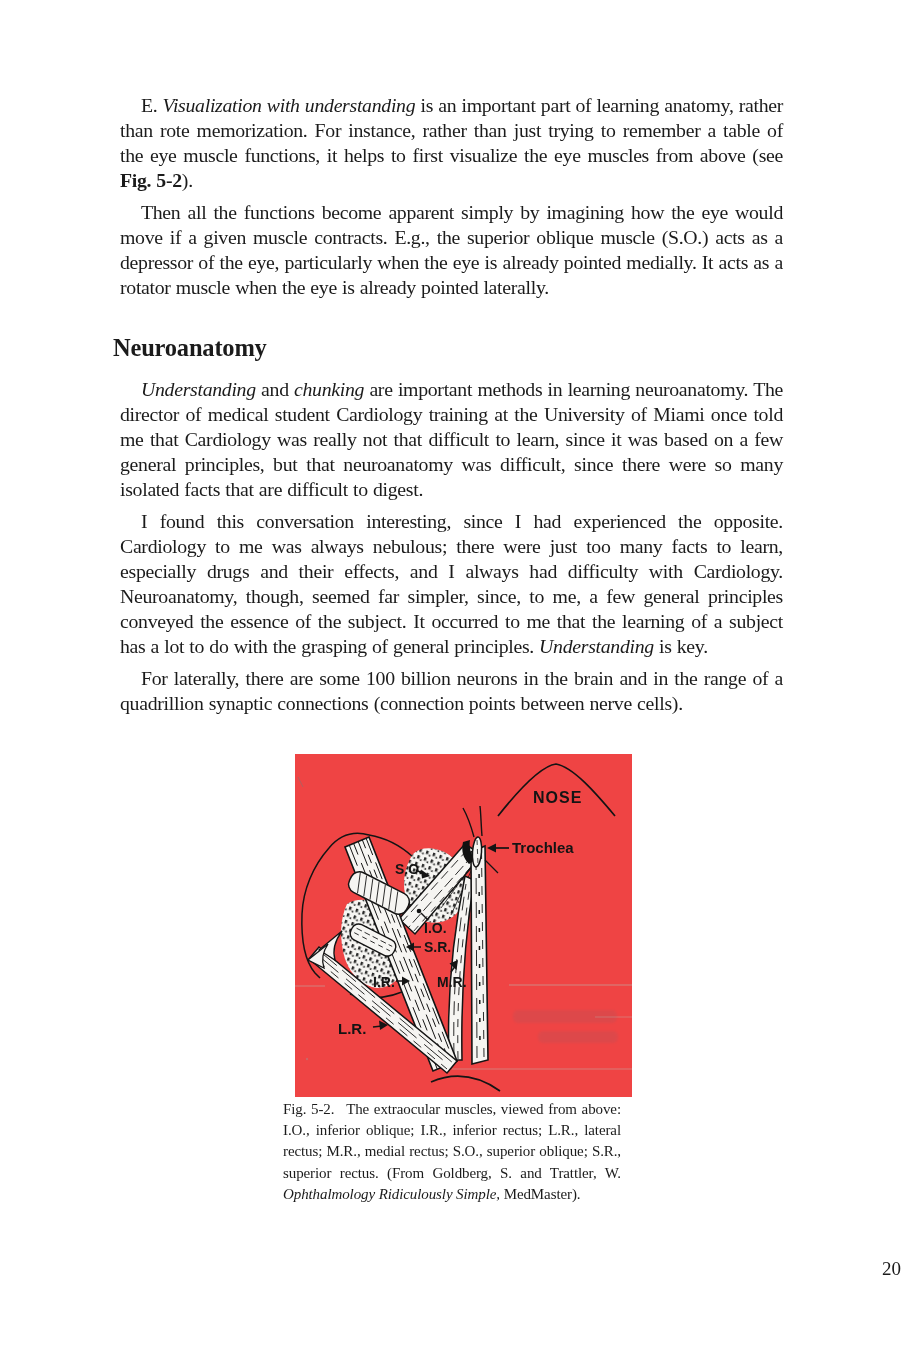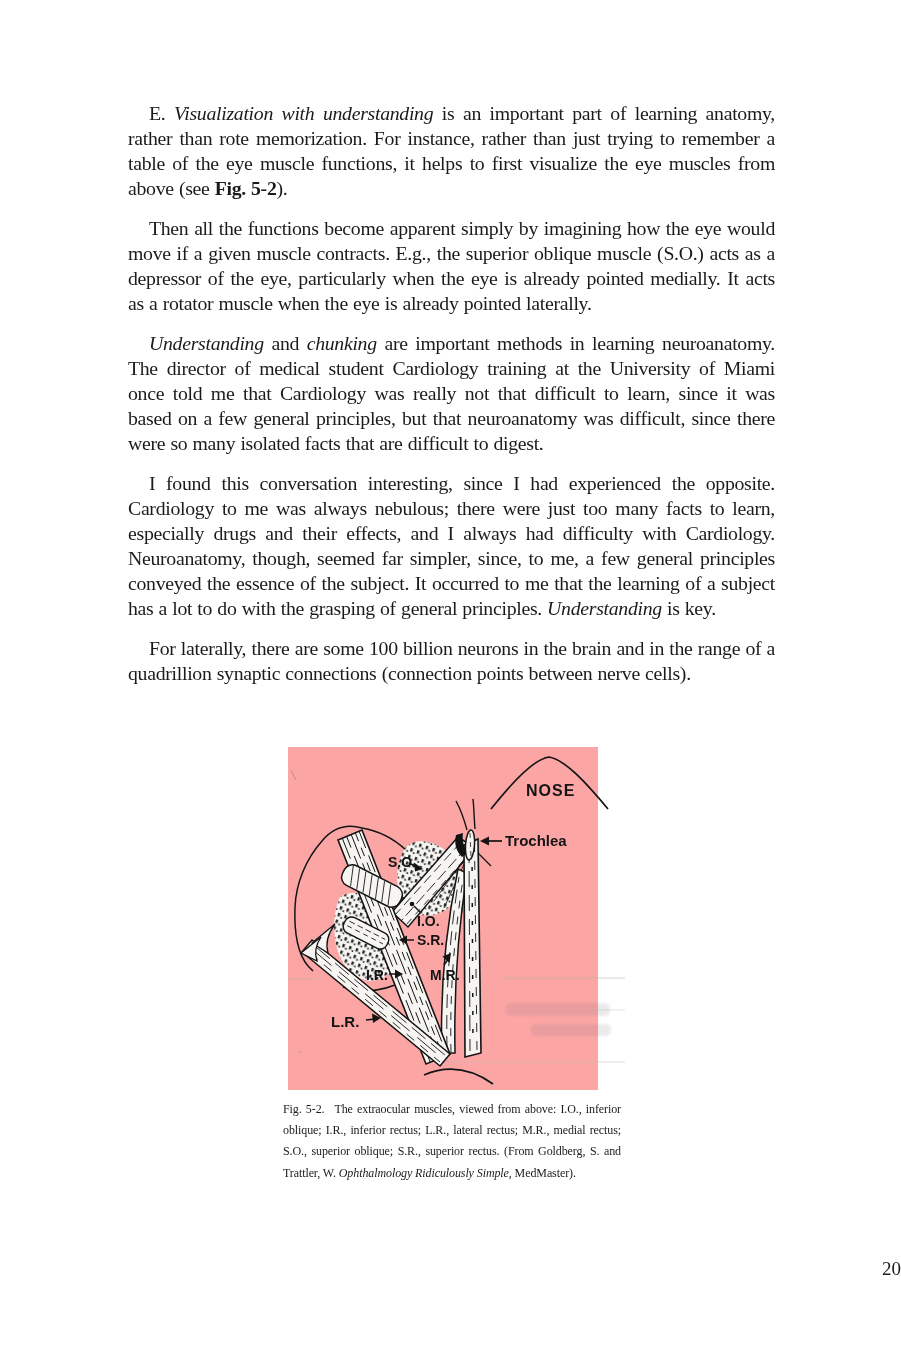--- a/index.html
+++ b/index.html
@@ -1,43 +1,44 @@
 <!DOCTYPE html>
 <html><head>
 <meta charset="utf-8">
 <style>
   html,body{margin:0;padding:0;}
   body{width:901px;height:1351px;background:#ffffff;overflow:hidden;}
   .page{position:relative;width:901px;height:1351px;background:#ffffff;
         font-family:"Liberation Serif", serif;color:#1b1b1b;}
   .text-block{position:absolute;left:113px;top:86px;width:677px;}
-  .para{margin:15px;font-size:19.8px;line-height:25px;text-align:justify;
+  .para{margin:7px;font-size:19.8px;line-height:25px;text-align:justify;
         letter-spacing:-0.3px;word-spacing:0.5px;}
   .indent{text-indent:21px;}
   .section-heading{margin:33px 0 14px 0;font-size:24.5px;line-height:30px;
         font-weight:bold;letter-spacing:-0.2px;}
   .italic{font-style:italic;}
   .bold{font-weight:bold;}
-  .figure-box{position:absolute;left:283px;top:742px;width:310px;height:343px;
-        margin:5px;background:#fca5a5;}
+  .figure-box{position:absolute;left:283px;top:742px;width:337px;height:343px;
+        margin:12px;background:#ef4444;}
   .figure-box svg{display:block;}
   .caption{position:absolute;left:283px;top:1099px;width:338px;
-        font-size:12px;line-height:21.2px;text-align:justify;letter-spacing:-0.1px;}
+        font-size:15px;line-height:21.2px;text-align:justify;letter-spacing:-0.1px;}
   .page-number{position:absolute;left:0;top:1258px;width:901px;text-align:right;
         font-size:19px;}
   .fig-label{font-family:"Liberation Sans", sans-serif;font-weight:bold;fill:#141414;}
 </style>
 </head>
 <body>
 
 <div class="page">
 
   <div class="text-block">
     <p class="para indent"><span>E. </span><span class="italic">Visualization with understanding</span><span> is an important part of learning anatomy, rather than rote memorization. For instance, rather than just trying to remember a table of the eye muscle functions, it helps to first visualize the eye muscles from above (see </span><span class="bold">Fig. 5-2</span><span>).</span></p>
     <p class="para indent"><span>Then all the functions become apparent simply by imagining how the eye would move if a given muscle contracts. E.g., the superior oblique muscle (S.O.) acts as a depressor of the eye, particularly when the eye is already pointed medially. It acts as a rotator muscle when the eye is already pointed laterally.</span></p>
+    <h2 class="section-heading">Neuroanatomy</h2>
     <p class="para indent"><span class="italic">Understanding</span><span> and </span><span class="italic">chunking</span><span> are important methods in learning neuroanatomy. The director of medical student Cardiology training at the University of Miami once told me that Cardiology was really not that difficult to learn, since it was based on a few general principles, but that neuroanatomy was difficult, since there were so many isolated facts that are difficult to digest.</span></p>
     <p class="para indent"><span>I found this conversation interesting, since I had experienced the opposite. Cardiology to me was always nebulous; there were just too many facts to learn, especially drugs and their effects, and I always had difficulty with Cardiology. Neuroanatomy, though, seemed far simpler, since, to me, a few general principles conveyed the essence of the subject. It occurred to me that the learning of a subject has a lot to do with the grasping of general principles. </span><span class="italic">Understanding</span><span> is key.</span></p>
     <p class="para indent"><span>For laterally, there are some 100 billion neurons in the brain and in the range of a quadrillion synaptic connections (connection points between nerve cells).</span></p>
   </div>
 
   <figure class="figure-box">
     <svg width="337" height="343" viewBox="0 0 337 343" xmlns="http://www.w3.org/2000/svg">
       <defs>
         <pattern id="stip" width="7" height="7" patternUnits="userSpaceOnUse" patternTransform="rotate(18)">
           <rect width="7" height="7" fill="#f6f5f2"></rect>

